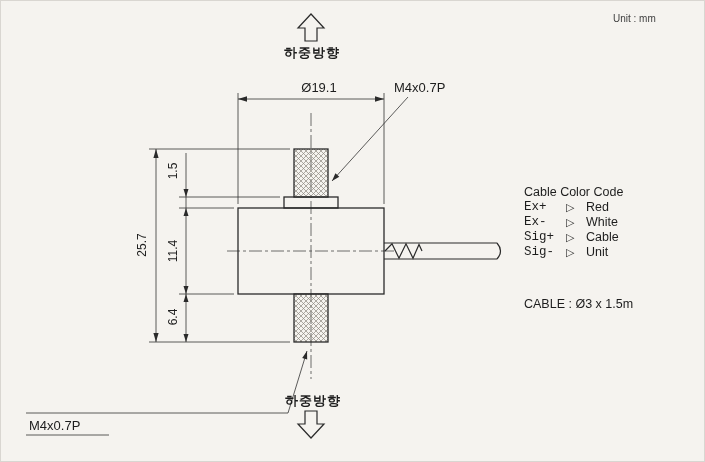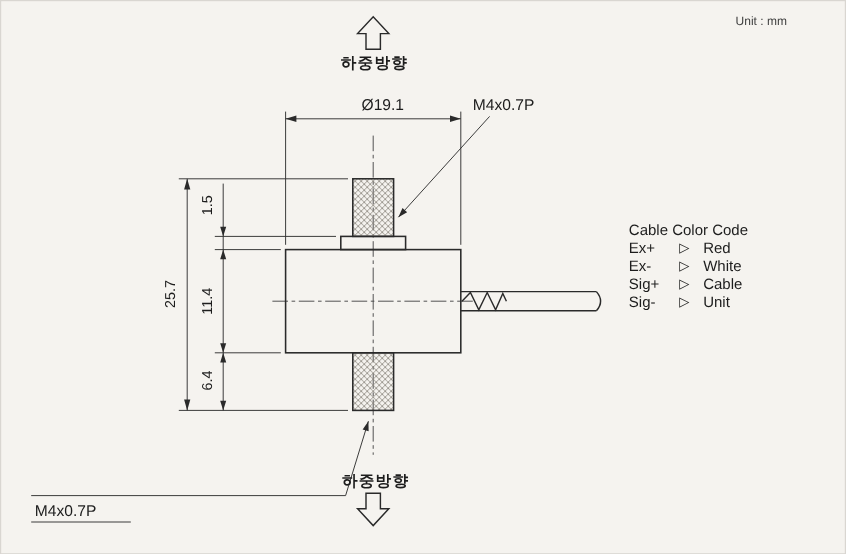--- a/index.html
+++ b/index.html
@@ -20,21 +20,21 @@
   .k-bottom{left:271px;top:391px;width:82px;text-align:center;font-weight:bold;font-size:13px;letter-spacing:1px;}
   .dia-label{left:276px;top:79px;width:84px;text-align:center;font-size:13px;}
   .m4-top{left:393px;top:79px;font-size:13px;}
   .vdim{position:absolute;transform:translate(-50%,-50%) rotate(-90deg);font-size:12px;white-space:nowrap;}
   .vd-overall{left:141px;top:244px;}
   .vd-collar{left:172px;top:170px;}
   .vd-body{left:172px;top:250px;}
   .vd-stud{left:172px;top:316px;}
   .cable-block{position:absolute;left:523px;top:184px;font-size:12.5px;line-height:15px;}
   .cc-row{display:flex;}
-  .cc-sig{display:inline-block;width:42px;}
+  .cc-sig{display:inline-block;width:42px;font-family:Liberation Mono, monospace;}
   .cc-tri{display:inline-block;width:20px;font-size:11px;}
   .cc-spec{margin-top:37px;}
   .option1{left:30px;top:394px;font-size:13px;}
   .option2{left:28px;top:417px;font-size:13px;}
 </style>
 </head>
 <body>
 
 <div class="canvas">
 
@@ -138,19 +138,20 @@
     <div class="cc-row">
       <span class="cc-sig">Sig+</span>
       <span class="cc-tri">▷</span>
       <span>Cable</span>
     </div>
     <div class="cc-row">
       <span class="cc-sig">Sig-</span>
       <span class="cc-tri">▷</span>
       <span>Unit</span>
     </div>
+    <div class="cc-spec">CABLE : Ø3 x 1.5m</div>
   </div>
 
   <div class="lbl option2">M4x0.7P</div>
 
   <div class="lbl k-bottom">하중방향</div>
 
 </div>
 
 </body></html>

